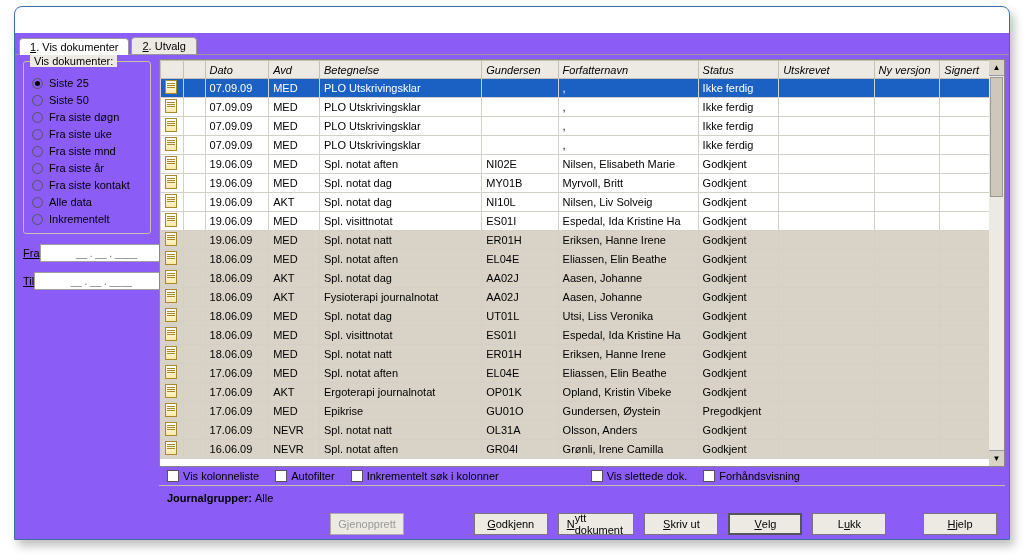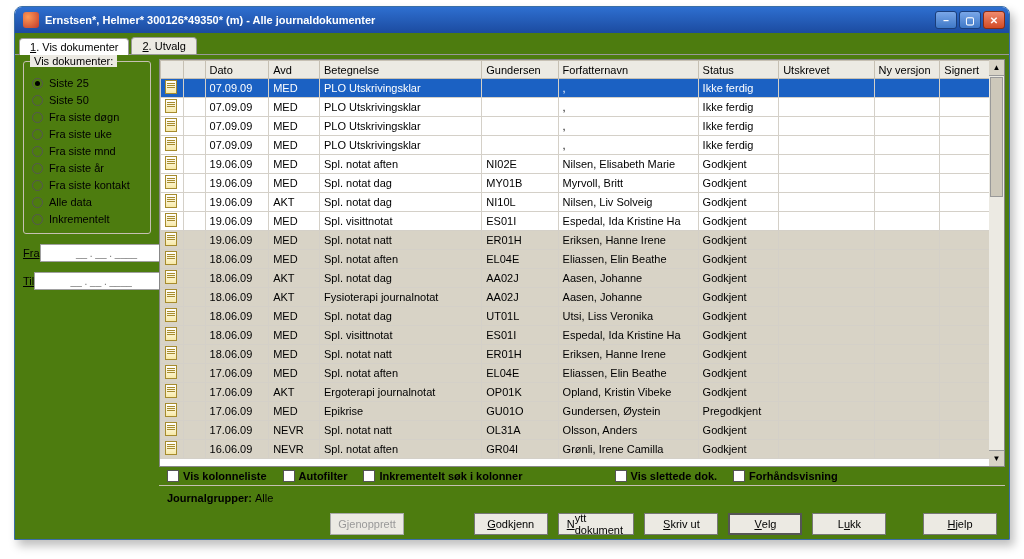--- a/index.html
+++ b/index.html
@@ -3,51 +3,51 @@
 <meta charset="utf-8">
 <style>
   *{box-sizing:border-box;margin:0;padding:0;}
   body{font:11px Tahoma,Verdana,sans-serif;background:#fff;width:1024px;height:559px;overflow:hidden;}
   .window{position:absolute;left:14px;top:6px;width:996px;height:534px;border:1px solid #3a6ea5;border-radius:8px 8px 0 0;overflow:hidden;box-shadow:4px 6px 10px rgba(0,0,0,.25);}
   .titlebar{height:26px;background:linear-gradient(#2e6fd0,#1c4ba0);color:#fff;display:flex;align-items:center;padding:0 4px 0 8px;font-weight:bold;}
   .titlebar .icon{width:16px;height:16px;background:radial-gradient(circle at 5px 5px,#ff9a56,#c0392b);border-radius:3px;margin-right:6px;}
   .tctl{display:flex;gap:2px;margin-left:auto;}
   .tbtn{width:22px;height:18px;background:linear-gradient(#7aa7e8,#3e78c7);border:1px solid #1b3e7a;border-radius:3px;color:#fff;display:flex;align-items:center;justify-content:center;font-weight:bold;font-size:10px;}
   .tbtn.close{background:linear-gradient(#f08b6f,#d24b26);border-color:#8a2c12;}
-  .client{position:absolute;top:26px;bottom:0;left:0;right:0;background:#4d7c0f;}
+  .client{position:absolute;top:26px;bottom:0;left:0;right:0;background:#8b5cf6;}
   .tabstrip{height:22px;display:flex;align-items:flex-end;padding-left:4px;border-bottom:1px solid #999;}
   .tab{padding:2px 10px;border:1px solid #999;border-bottom:none;border-radius:4px 4px 0 0;background:#eceae3;margin-right:2px;}
   .tab.active{background:#fff;position:relative;top:1px;}
   .tab .uk{text-decoration:underline;}
   .panel{position:absolute;top:22px;left:0;right:0;bottom:0;display:flex;}
   .sidebar{width:144px;padding:6px 8px;}
   .gbox{border:1px solid #c6c0b3;border-radius:3px;padding:10px 8px 3px;position:relative;}
   .gbox .legend{position:absolute;top:-7px;left:6px;background:#eceae3;padding:0 4px;}
   .radio{display:flex;align-items:center;margin:5px 0;cursor:pointer;}
   .radio .dot{width:11px;height:11px;border:1px solid #555;border-radius:50%;margin-right:6px;display:flex;align-items:center;justify-content:center;}
   .radio.sel .dot::after{content:"";width:5px;height:5px;background:#000;border-radius:50%;}
   .daterow{display:flex;align-items:center;margin-top:10px;}
   .daterow label{width:22px;text-decoration:underline;}
   .dinput{flex:1;height:18px;border:1px solid #a0a0a0;background:#fff;font-size:10px;color:#bbb;text-align:center;}
   .calbtn{width:18px;height:18px;border:1px solid #777;background:#d9d4c6;display:flex;align-items:center;justify-content:center;margin-left:2px;font-size:8px;}
   .main{flex:1;position:relative;}
   .gridwrap{position:absolute;top:4px;left:0;right:4px;bottom:72px;background:#fff;border:1px solid #888;overflow:hidden;}
   table{border-collapse:collapse;width:100%;font-size:11px;}
-  th{background:#eceae3;border:1px solid #c6c0b3;padding:2px 4px;text-align:left;font-weight:normal;height:18px;}
+  th{background:#eceae3;border:1px solid #c6c0b3;padding:2px 4px;text-align:left;font-weight:normal;height:18px;font-style:italic;}
   td{border:1px solid #d4d0c8;padding:1px 4px;height:17px;white-space:nowrap;overflow:hidden;}
   tr.sel td{background:#1b61c3;color:#fff;}
   tr.shade td{background:#d8d3c6;}
   .docicon{display:inline-block;width:12px;height:14px;border:1px solid #a68b2e;background:linear-gradient(#fff,#f7e9a6);}
   .docicon::before{content:"";display:block;width:8px;height:1px;background:#a68b2e;margin:2px auto;box-shadow:0 2px #a68b2e,0 4px #a68b2e;}
   .scroll{position:absolute;top:4px;right:4px;bottom:72px;width:16px;background:#eceae3;border:1px solid #888;border-left:none;}
   .sarrow{height:16px;background:#d8d3c6;border-bottom:1px solid #999;display:flex;align-items:center;justify-content:center;font-size:8px;}
   .sarrow.bot{border-bottom:none;border-top:1px solid #999;position:absolute;bottom:0;left:0;right:0;}
   .sthumb{position:absolute;top:17px;left:1px;right:1px;height:120px;background:#cdc8ba;border:1px solid #999;}
   .optrow{position:absolute;left:0;right:4px;bottom:54px;height:18px;padding-left:8px;display:flex;align-items:center;gap:16px;}
-  .ck{display:flex;align-items:center;font-weight:bold;}
+  .ck{display:flex;align-items:center;}
   .ck .box{width:12px;height:12px;border:1px solid #555;background:#fff;margin-right:4px;}
   .jgrow{position:absolute;left:0;right:4px;bottom:30px;height:24px;border-top:1px solid #c6c0b3;padding:4px 8px;display:flex;align-items:center;}
   .btnrow{position:absolute;left:0;right:0;bottom:0;height:30px;display:flex;align-items:center;justify-content:flex-end;gap:10px;padding:0 12px;}
   .btn{min-width:74px;height:22px;border:1px solid #777;background:#eceae3;padding:0 8px;display:flex;align-items:center;justify-content:center;cursor:pointer;}
   .btn.disabled{color:#999;border-color:#aaa;}
   .btn.bold{border:2px solid #555;}
   .uk{text-decoration:underline;}
   .gspacer{width:180px;}
   .col-icon{width:22px;}
   .col-blank{width:20px;}
@@ -58,29 +58,20 @@
   .col-forn{width:132px;}
   .col-stat{width:76px;}
   .col-uts{width:90px;}
   .col-nyv{width:62px;}
   .col-sig{width:60px;}
 </style>
 </head>
 <body>
 
 <div class="window">
-  <div class="titlebar">
-    <span class="icon"></span>
-    <span>Ernstsen*, Helmer*  300126*49350* (m) - Alle journaldokumenter</span>
-    <div class="tctl">
-      <div class="tbtn">–</div>
-      <div class="tbtn">▢</div>
-      <div class="tbtn close">✕</div>
-    </div>
-  </div>
 
   <div class="client">
     <div class="tabstrip">
       <div class="tab active"><span class="uk">1</span>. <span>Vis dokumenter</span></div>
       <div class="tab"><span class="uk">2</span>. <span>Utvalg</span></div>
     </div>
 
     <div class="panel">
 
       <div class="sidebar">

